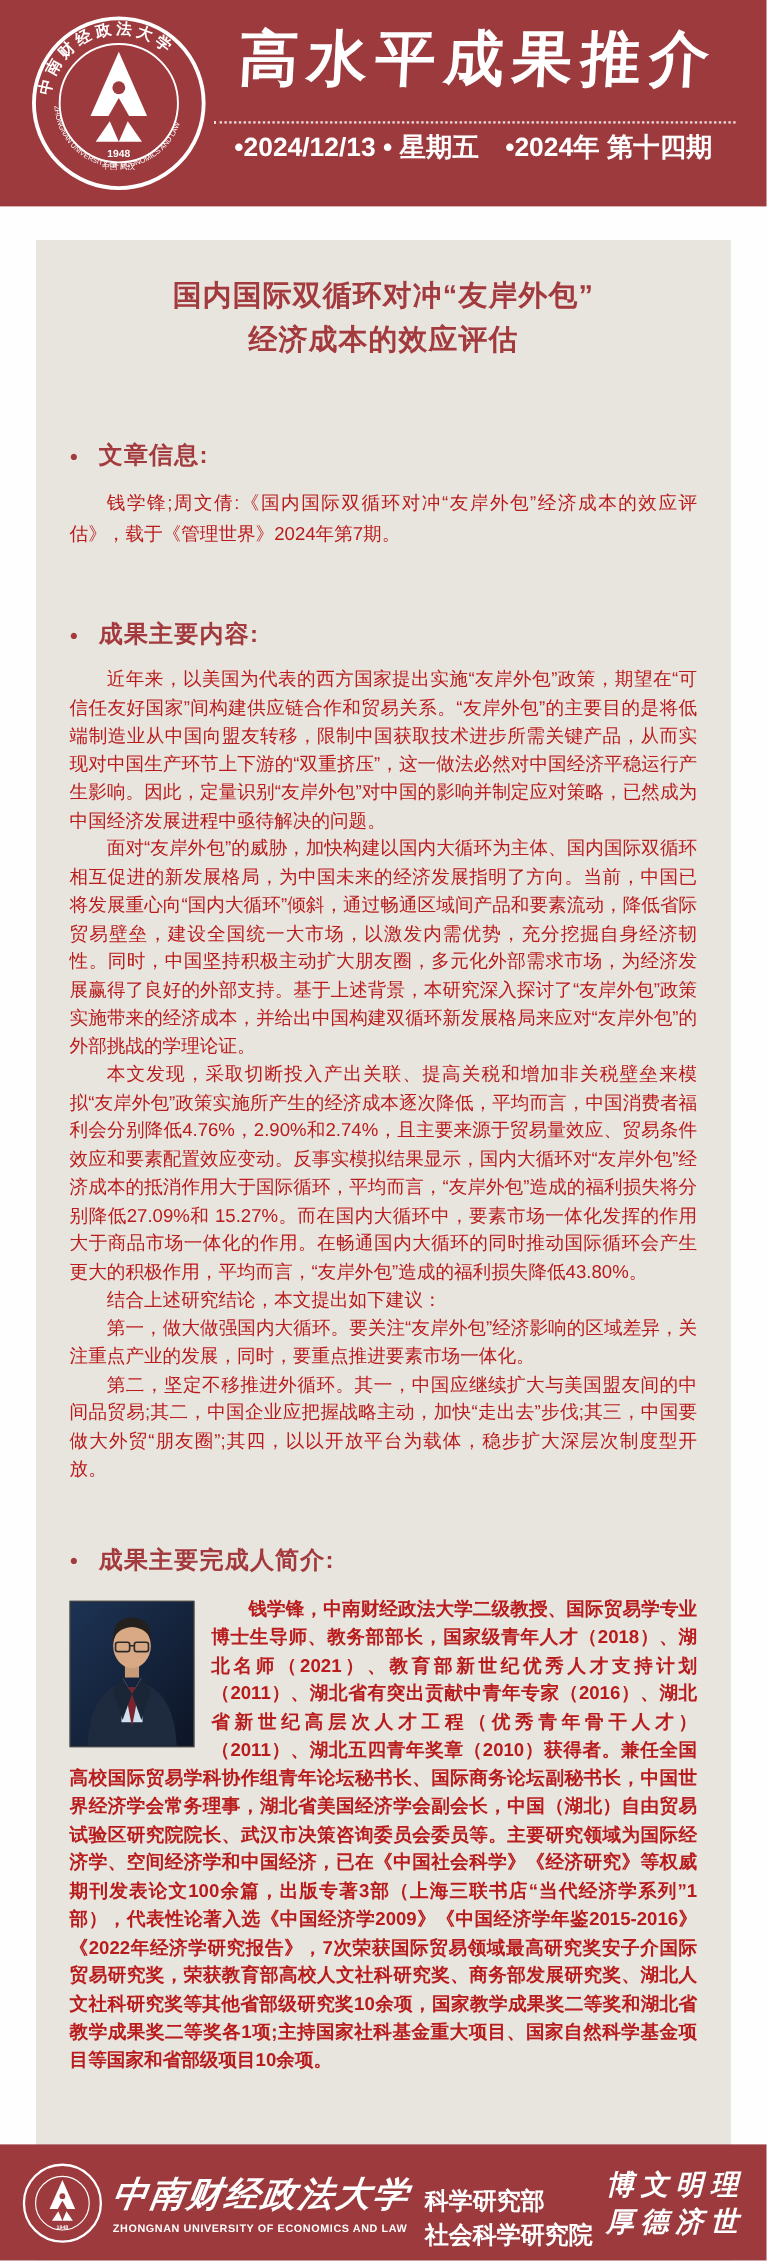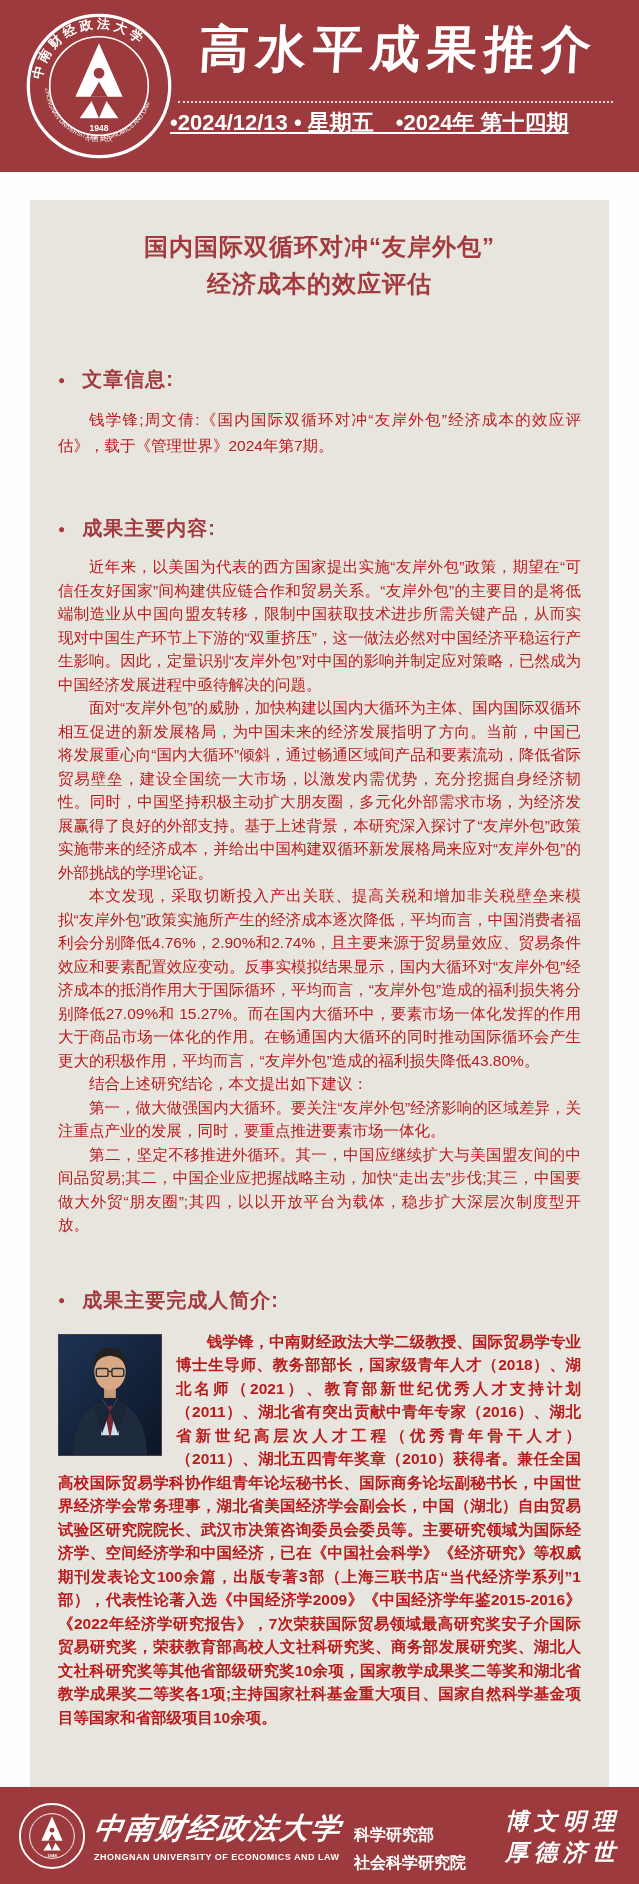--- a/index.html
+++ b/index.html
@@ -8,21 +8,21 @@
   .page { position:relative; width:639px; height:1884px; background:#fefefe; overflow:hidden; margin:0 auto; }
 
   
   .header { position:absolute; left:0; top:0; width:639px; height:172px; background:#9c3a3e; }
   .seal { position:absolute; left:24px; top:6px; }
   .masthead-title { position:absolute; left:176px; right:18px; top:16px; margin:0;
       color:#ffffff; font-size:50px; font-weight:900; letter-spacing:7px; text-align:center;
       transform:skewX(-3deg); font-family:"DejaVu Sans","Liberation Sans",sans-serif; white-space:nowrap; }
   .dotline { position:absolute; left:178px; right:26px; top:101px; border-top:2px dotted rgba(255,255,255,.8); }
   .dateline { position:absolute; left:170px; right:20px; top:108px; color:#ffffff;
-      font-size:22px; font-weight:bold; white-space:nowrap;text-decoration:underline; }
+      font-size:22px; font-weight:bold; text-align:center; white-space:nowrap; }
 
   
   .card { position:absolute; left:30px; top:200px; width:579px; height:1752px; background:#e8e4de; overflow:hidden; }
   .card-inner { padding:14px 28px 0 28px; }
   .article-title { margin:14px 0 0 0; color:#a23a3e; font-size:24px; font-weight:bold;
       line-height:37px; text-align:center; letter-spacing:1px; }
   .sec { display:flex; align-items:center; gap:17px; }
   .sec .bullet { color:#a23a3e; font-size:12px; line-height:1; }
   .sec .label { color:#a23a3e; font-size:20px; font-weight:bold; letter-spacing:1px;text-align:right; }
   .sec-info { margin-top:64px; }
@@ -38,21 +38,21 @@
   .bio::after { content:""; display:block; clear:both; }
   .photo { float:left; width:104px; height:122px; margin:4px 14px 4px 0; border:1px solid #44423f; background:#16233c; }
 
   
   .footer { position:absolute; left:0; top:1787px; width:639px; height:97px; background:#9c3a3e;
       display:flex; align-items:center; padding:0 18px; color:#ffffff; }
   .uni { margin-left:8px; }
   .uni-cn { display:inline-block; font-size:29px; font-weight:900; letter-spacing:2px;
       transform:skewX(-8deg); font-family:"DejaVu Serif","Liberation Serif",serif; font-style:italic; white-space:nowrap; }
   .uni-en { font-size:9px; font-weight:bold; letter-spacing:0.5px; margin-top:3px; white-space:nowrap; }
-  .dept { margin-left:12px; font-size:16px; font-weight:bold; line-height:28px; white-space:nowrap;margin-top:27px; }
+  .dept { margin-left:12px; font-size:20px; font-weight:bold; line-height:28px; white-space:nowrap;margin-top:27px; }
   .motto { margin-left:auto; font-family:"DejaVu Serif","Liberation Serif",serif; font-style:italic;
       font-weight:bold; font-size:23px; line-height:31px; letter-spacing:6px; white-space:nowrap; }
 </style>
 </head>
 <body>
 
 <div class="page">
 
   <div class="header">
     <svg class="seal" width="150" height="160" viewBox="0 0 140 140">

